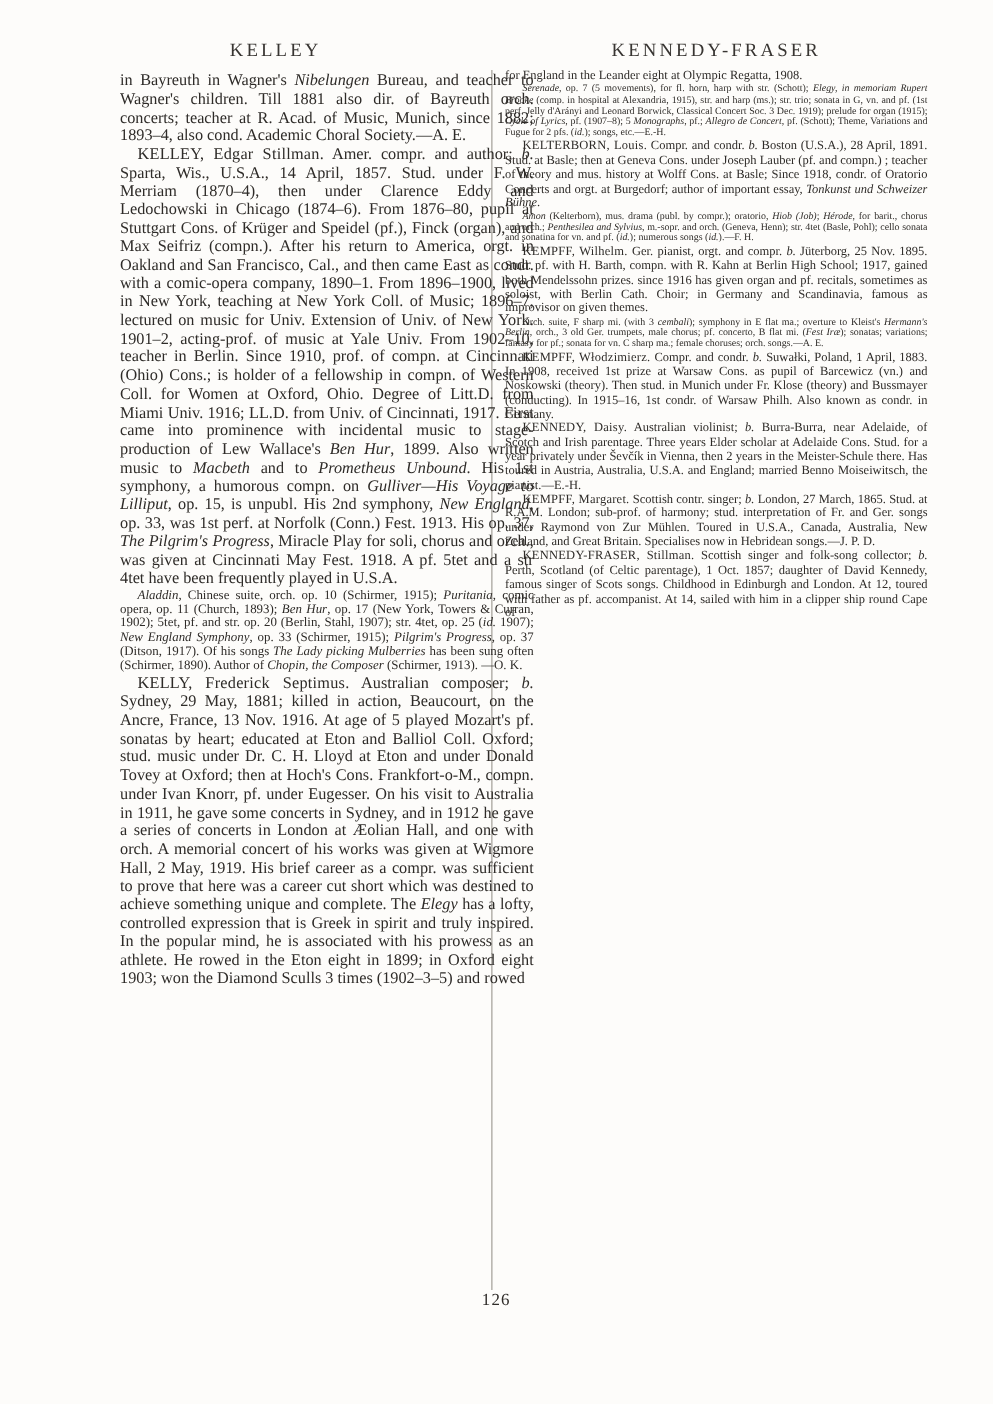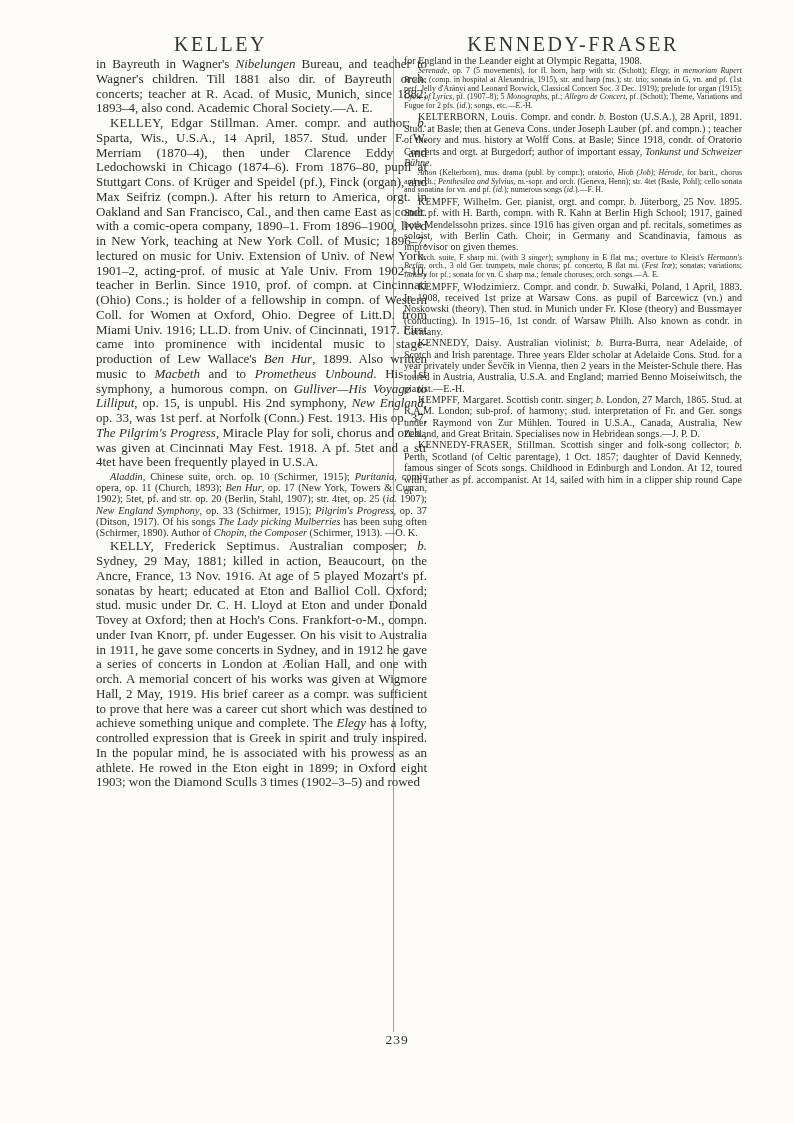--- a/index.html
+++ b/index.html
@@ -5,21 +5,21 @@
   html,body{margin:0;padding:0;}
   body{
     width:794px;height:1123px;position:relative;
     background:#fdfcfa;
     font-family:"Liberation Serif","DejaVu Serif",serif;
     color:#2e2b28;
     overflow:hidden;
   }
   .running-head{
     position:absolute;top:33px;
-    font-size:20px;letter-spacing:2.5px;
+    font-size:15px;letter-spacing:2.5px;
     text-align:center;color:#383532;
     white-space:nowrap;
   }
   #head-left{left:55px;width:331px;}
   #head-right{left:404px;width:338px;}
   .divider{
     position:absolute;left:393px;top:56px;
     width:1px;height:976px;background:#a5a19b;
   }
   .col{
@@ -54,20 +54,20 @@
     <p class="small ind"><span class="it">Aladdin</span>, Chinese suite, orch. op. 10 (Schirmer, 1915);  <span class="it">Puritania</span>, comic opera, op. 11 (Church, 1893); <span class="it">Ben Hur</span>, op. 17 (New York, Towers &amp; Curran, 1902); 5tet, pf. and str. op. 20 (Berlin, Stahl, 1907);  str. 4tet, op. 25 (<span class="it">id.</span> 1907);  <span class="it">New England Symphony</span>, op. 33 (Schirmer, 1915);  <span class="it">Pilgrim's Progress</span>, op. 37 (Ditson, 1917).  Of his songs <span class="it">The Lady picking Mulberries</span> has been sung often (Schirmer, 1890). Author of <span class="it">Chopin, the Composer</span> (Schirmer, 1913). —O. K.</p>
     <p class="body ind"><span class="bd">KELLY, Frederick Septimus.</span>  Australian composer; <span class="it">b.</span> Sydney, 29 May, 1881;  killed in action, Beaucourt, on the Ancre, France, 13 Nov. 1916. At age of 5 played Mozart's pf. sonatas by heart; educated at Eton and Balliol Coll. Oxford;  stud. music under Dr. C. H. Lloyd at Eton and under Donald Tovey at Oxford;  then at Hoch's Cons. Frankfort-o-M., compn. under Ivan Knorr, pf. under Eugesser.  On his visit to Australia in 1911, he gave some concerts in Sydney, and in 1912 he gave a series of concerts in London at Æolian Hall, and one with orch.  A memorial concert of his works was given at Wigmore Hall, 2 May, 1919.  His brief career as a compr. was sufficient to prove that here was a career cut short which was destined to achieve something unique and complete.  The <span class="it">Elegy</span> has a lofty, controlled expression that is Greek in spirit and truly inspired. In the popular mind, he is associated with his prowess as an athlete.  He rowed in the Eton eight in 1899;  in Oxford eight 1903;  won the Diamond Sculls 3 times (1902–3–5) and rowed</p>
   </div>
 
 <div class="col" id="col-right">
     <p class="body">for England in the Leander eight at Olympic Regatta, 1908.</p>
     <p class="small ind"><span class="it">Serenade</span>, op. 7 (5 movements), for fl. horn, harp with str. (Schott);  <span class="it">Elegy, in memoriam Rupert Brooke</span> (comp. in hospital at Alexandria, 1915), str. and harp (ms.);  str. trio;  sonata in G, vn. and pf. (1st perf. Jelly d'Arányi and Leonard Borwick, Classical Concert Soc. 3 Dec. 1919);  prelude for organ (1915); <span class="it">Cycle of Lyrics</span>, pf. (1907–8);  5 <span class="it">Monographs</span>, pf.; <span class="it">Allegro de Concert</span>, pf. (Schott);  Theme, Variations and Fugue for 2 pfs. (<span class="it">id.</span>);  songs, etc.—E.-H.</p>
     <p class="body ind"><span class="bd">KELTERBORN, Louis.</span>  Compr. and condr. <span class="it">b.</span> Boston (U.S.A.), 28 April, 1891.  Stud. at Basle; then at Geneva Cons. under Joseph Lauber (pf. and compn.) ; teacher of theory and mus. history at Wolff Cons. at Basle;  Since 1918, condr. of Oratorio Concerts and orgt. at Burgedorf; author of important essay, <span class="it">Tonkunst und Schweizer Bühne</span>.</p>
     <p class="small ind"><span class="it">Amon</span> (Kelterborn), mus. drama (publ. by compr.); oratorio, <span class="it">Hiob (Job)</span>;  <span class="it">Hérode</span>, for barit., chorus and orch.;  <span class="it">Penthesilea and Sylvius</span>, m.-sopr. and orch. (Geneva, Henn);  str. 4tet (Basle, Pohl);  cello sonata and sonatina for vn. and pf. (<span class="it">id.</span>);  numerous songs (<span class="it">id.</span>).—F. H.</p>
     <p class="body ind"><span class="bd">KEMPFF, Wilhelm.</span>  Ger. pianist, orgt. and compr. <span class="it">b.</span> Jüterborg, 25 Nov. 1895. Stud. pf. with H. Barth, compn. with R. Kahn at Berlin High School;  1917, gained both Mendelssohn prizes. since 1916 has given organ and pf. recitals, sometimes as soloist, with Berlin Cath. Choir;  in Germany and Scandinavia, famous as improvisor on given themes.</p>
-    <p class="small ind">Orch. suite, F sharp mi. (with 3 <span class="it">singer</span>);  symphony in E flat ma.;  overture to Kleist's <span class="it">Hermann's Berlin</span>, orch., 3 old Ger. trumpets, male chorus;  pf. concerto, B flat mi. (<span class="it">Fest Iræ</span>);  sonatas;  variations; fantasy for pf.;  sonata for vn. C sharp ma.;  female choruses;  orch. songs.—A. E.</p>
+    <p class="small ind">Orch. suite, F sharp mi. (with 3 <span class="it">cembali</span>);  symphony in E flat ma.;  overture to Kleist's <span class="it">Hermann's Berlin</span>, orch., 3 old Ger. trumpets, male chorus;  pf. concerto, B flat mi. (<span class="it">Fest Iræ</span>);  sonatas;  variations; fantasy for pf.;  sonata for vn. C sharp ma.;  female choruses;  orch. songs.—A. E.</p>
     <p class="body ind"><span class="bd">KEMPFF, Włodzimierz.</span>  Compr. and condr. <span class="it">b.</span> Suwałki, Poland, 1 April, 1883.  In 1908, received 1st prize at Warsaw Cons. as pupil of Barcewicz (vn.) and Noskowski (theory).  Then stud. in Munich under Fr. Klose (theory) and Bussmayer (conducting).  In 1915–16, 1st condr. of Warsaw Philh.  Also known as condr. in Germany.</p>
     <p class="body ind"><span class="bd">KENNEDY, Daisy.</span>  Australian violinist;  <span class="it">b.</span> Burra-Burra, near Adelaide, of Scotch and Irish parentage.  Three years Elder scholar at Adelaide Cons.  Stud. for a year privately under Ševčík in Vienna, then 2 years in the Meister-Schule there.  Has toured in Austria, Australia, U.S.A. and England;  married Benno Moiseiwitsch, the pianist.—E.-H.</p>
     <p class="body ind"><span class="bd">KEMPFF, Margaret.</span>  Scottish contr. singer; <span class="it">b.</span> London, 27 March, 1865.  Stud. at R.A.M. London;  sub-prof. of harmony;  stud. interpretation of Fr. and Ger. songs under Raymond von Zur Mühlen.  Toured in U.S.A., Canada, Australia, New Zealand, and Great Britain. Specialises now in Hebridean songs.—J. P. D.</p>
     <p class="body ind"><span class="bd">KENNEDY-FRASER, Stillman.</span>  Scottish singer and folk-song collector;  <span class="it">b.</span> Perth, Scotland (of Celtic parentage), 1 Oct. 1857;  daughter of David Kennedy, famous singer of Scots songs. Childhood in Edinburgh and London.  At 12, toured with father as pf. accompanist.  At 14, sailed with him in a clipper ship round Cape of</p>
   </div>
 
-<div class="page-number">239</div>
+<div class="page-number">126</div>
 
 </body></html>

